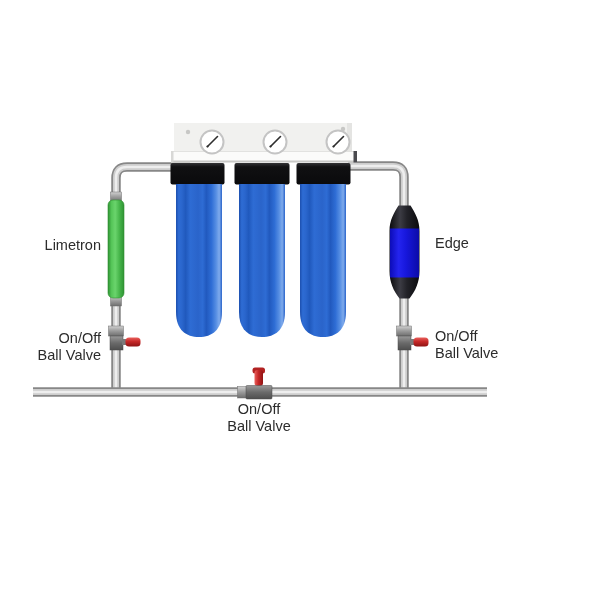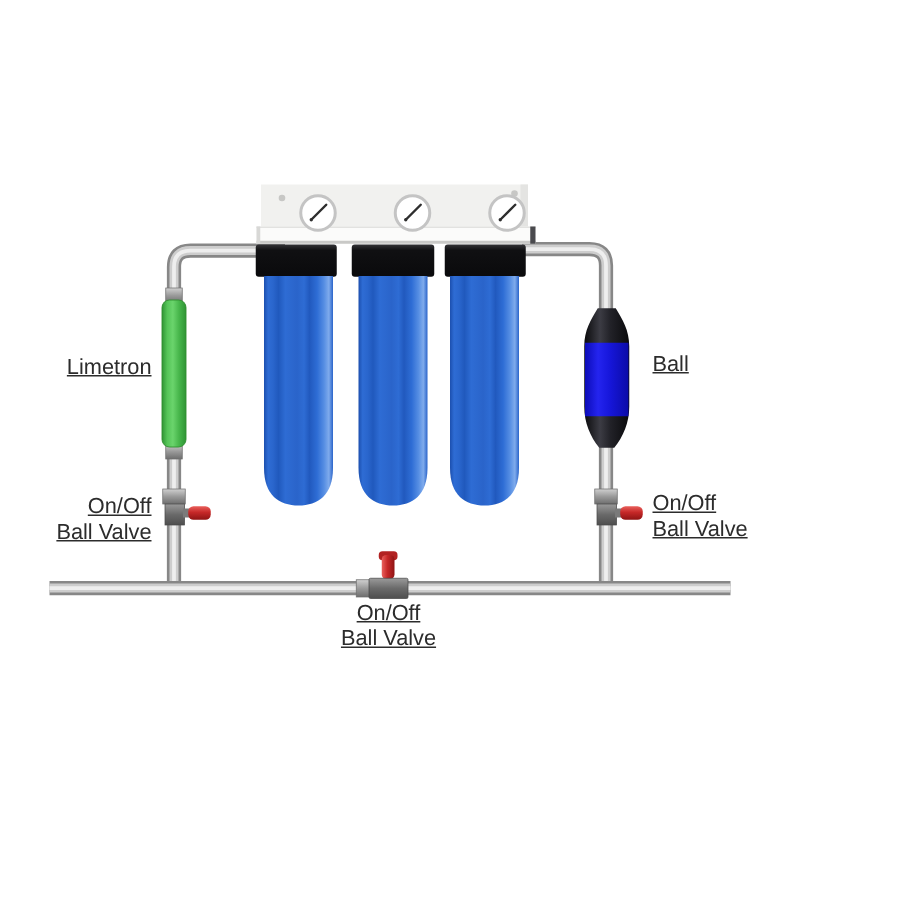--- a/index.html
+++ b/index.html
@@ -5,21 +5,21 @@
   html,body{margin:0;padding:0;background:#ffffff;}
   .stage{
     position:relative;width:600px;height:600px;background:#ffffff;overflow:hidden;
     font-family:"Liberation Sans", sans-serif;
   }
   .stage svg{position:absolute;left:0;top:0;}
   .label{
     position:absolute;color:#2c2c2c;font-size:14.5px;line-height:17px;
     font-weight:400;white-space:nowrap;
   }
-  .label div{white-space:nowrap;text-decoration:underline;}
+  .label div{white-space:nowrap;}
   .align-right{text-align:right;}
   .align-center{text-align:center;}
   .home-edge-label{line-height:19px;}
 </style>
 </head>
 <body>
 
 <div class="stage">
 
   <svg width="600" height="600" viewBox="0 0 600 600">
@@ -187,21 +187,21 @@
       <rect x="237.5" y="386.5" width="9" height="11.5" fill="url(#valveFit)" stroke="#6f6f6f" stroke-width="0.5"></rect>
       <rect x="246" y="385.5" width="26" height="13.5" rx="1" fill="url(#valveBody)" stroke="#4a4a4a" stroke-width="0.5"></rect>
     </g>
   </svg>
 
   <div class="label align-right" style="left:6px;top:237px;width:95px;">
     <div>Limetron</div>
   </div>
 
   <div class="label home-edge-label" style="left:435px;top:234px;width:90px;">
-    <div>Ball</div>
+    <div>Edge</div>
   </div>
 
   <div class="label align-right" style="left:6px;top:330px;width:95px;">
     <div>On/Off</div>
     <div>Ball Valve</div>
   </div>
 
   <div class="label" style="left:435px;top:328px;width:95px;">
     <div>On/Off</div>
     <div>Ball Valve</div>

